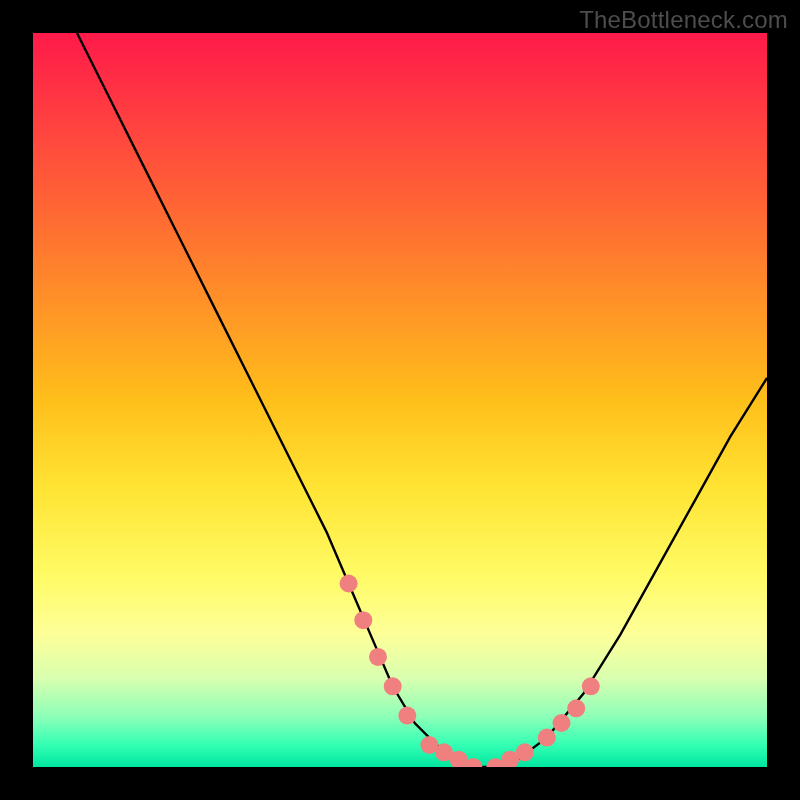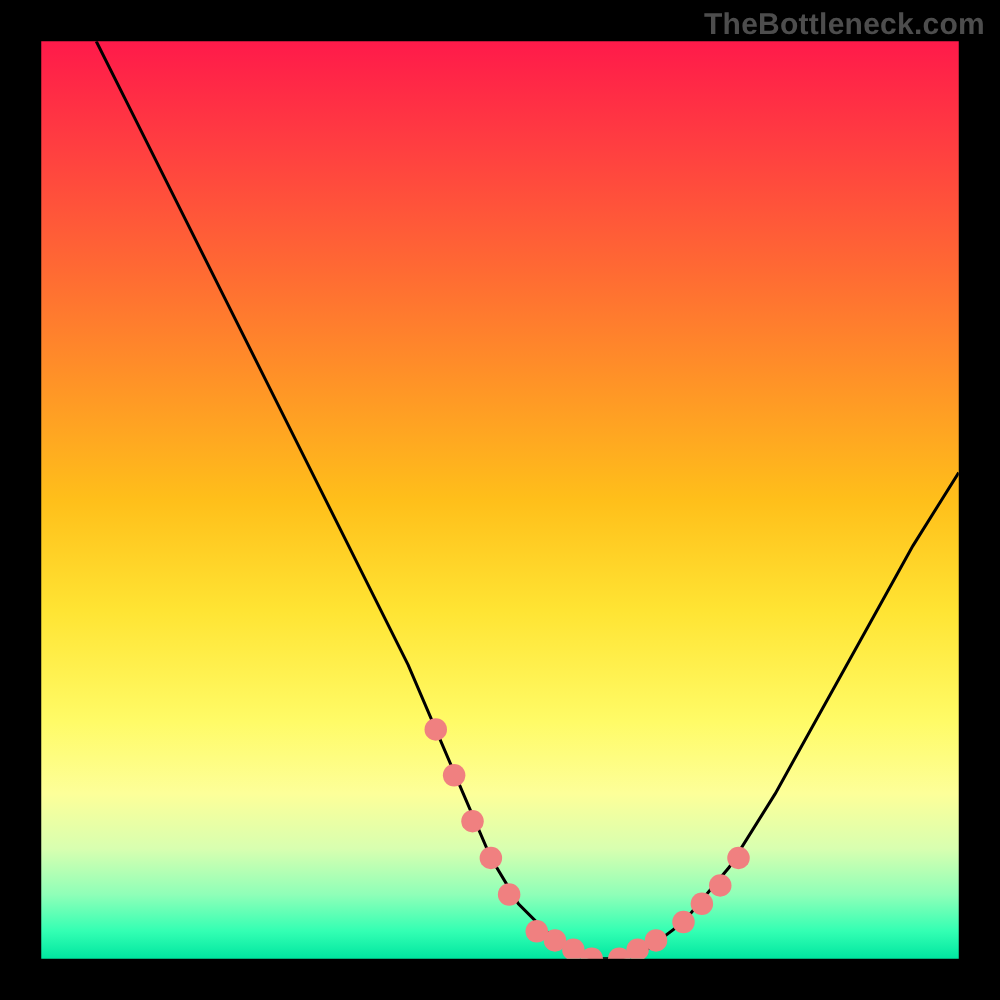--- a/index.html
+++ b/index.html
@@ -39,21 +39,21 @@
       #8fffb8 93%,
       #33ffb3 97%,
       #00e6a0 100%
     );
   }
   .watermark {
     position: absolute;
     top: 6px;
     right: 12px;
     font-size: 24px;
-    font-weight: 700;
+    font-weight: 400;
     color: #4d4d4d;
     letter-spacing: 0.2px;
     user-select: none;
   }
   svg.curve {
     position: absolute;
     left: 0;
     top: 0;
     width: 734px;
     height: 734px;

